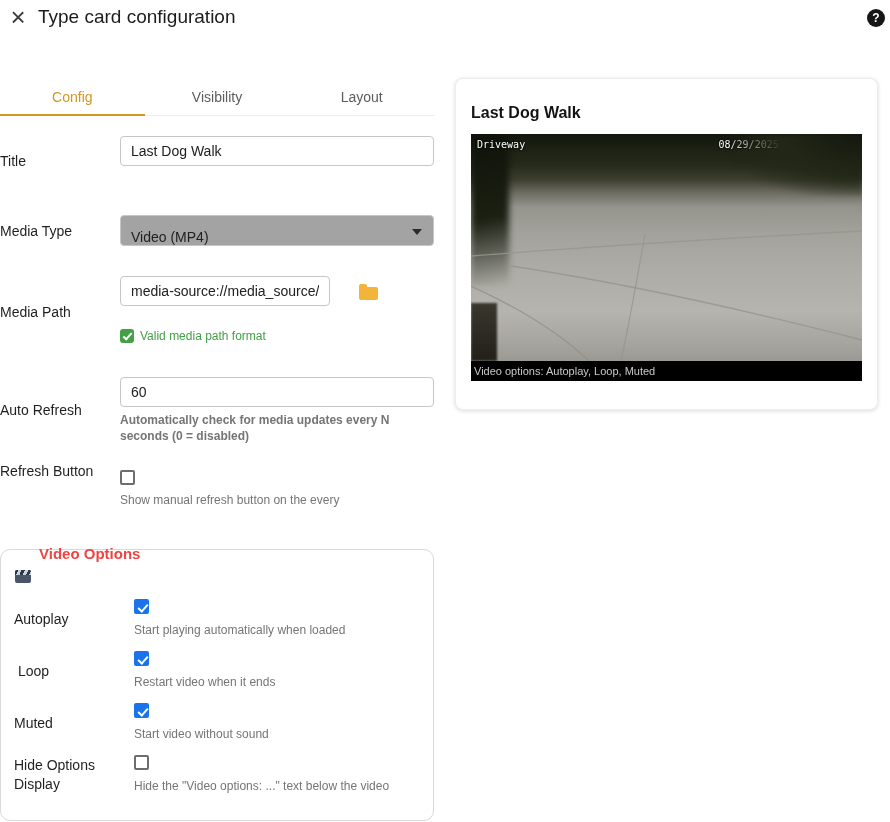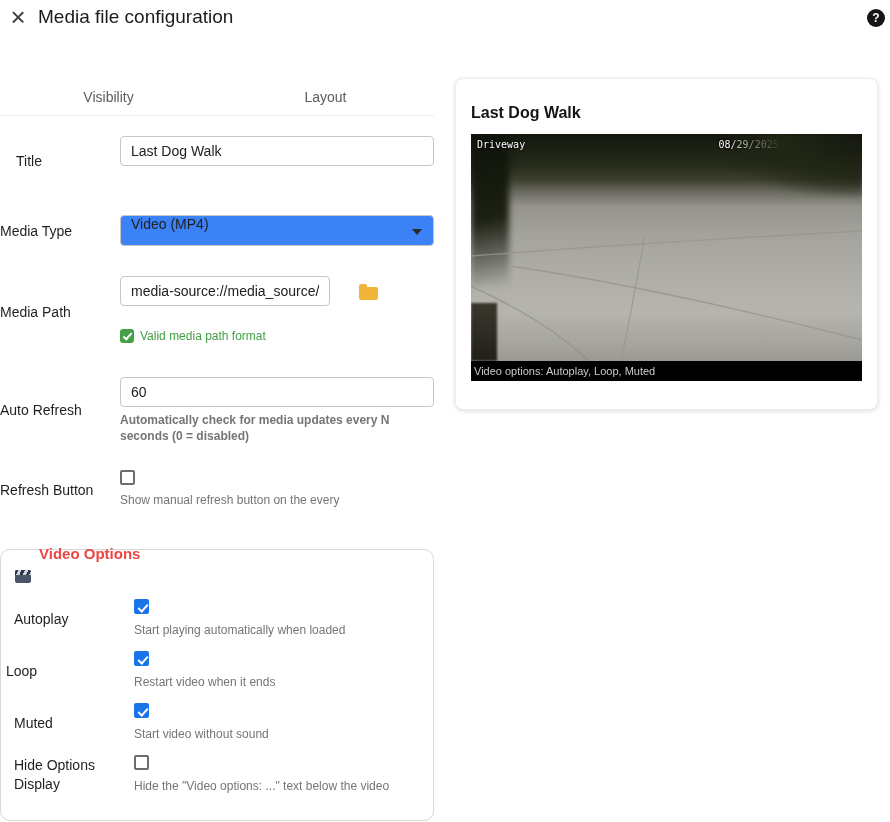--- a/index.html
+++ b/index.html
@@ -17,21 +17,21 @@
   .tabs { position:absolute; left:0; top:78px; width:434px; height:38px; display:flex; border-bottom:1px solid #ededed; }
   .tab { flex:1; text-align:center; line-height:38px; font-size:14px; font-weight:500; color:#5c5c5c; position:relative; cursor:pointer; }
   .tab.active { color:#d2981f; }
   .tab.active::after { content:''; position:absolute; left:0; right:0; bottom:-1px; height:2px; background:#d2981f; }
 
   
   .field-label { position:absolute; font-size:14px; font-weight:500; color:#1f1f1f; line-height:19px; }
   .text-input { position:absolute; height:30px; border:1px solid #c6c6c6; border-radius:4px; background:#fff; font-family:inherit; font-size:14px; color:#212121; padding:0 10px; outline:none; }
   .helper { position:absolute; font-size:12px; color:#757575; line-height:16px; }
 
-  .select { position:absolute; left:120px; top:215px; width:314px; height:31px; border:1px solid #c6c6c6; border-radius:4px; background:#3b82f6; display:flex; align-items:flex-start; padding:0 10px; font-size:14px; cursor:pointer; }
+  .select { position:absolute; left:120px; top:215px; width:314px; height:31px; border:1px solid #c6c6c6; border-radius:4px; background:#a3a3a3; display:flex; align-items:flex-end; padding:0 10px; font-size:14px; cursor:pointer; }
   .select-caret { position:absolute; right:11px; top:13px; width:0; height:0; border-left:5px solid transparent; border-right:5px solid transparent; border-top:6px solid #2b2b2b; }
 
   .folder-icon { position:absolute; left:359px; top:287px; width:19px; height:13px; background:#f2b53a; border-radius:1px 2px 2px 2px; cursor:pointer; }
   .folder-icon::before { content:''; position:absolute; top:-3px; left:0; width:8px; height:4px; background:#f2b53a; border-radius:2px 2px 0 0; }
 
   .valid-row { position:absolute; left:120px; top:329px; display:flex; align-items:center; gap:6px; }
   .valid-badge { width:14px; height:14px; background:#43a047; border-radius:3px; position:relative; }
   .valid-badge::after { content:''; position:absolute; left:5px; top:2px; width:3px; height:7px; border-right:2px solid #fff; border-bottom:2px solid #fff; transform:rotate(42deg); }
   .valid-text { font-size:12px; color:#43a047; }
 
@@ -66,63 +66,64 @@
   .cam-time { position:absolute; right:5px; top:5px; color:#fff; font:10px "DejaVu Sans Mono", monospace; text-shadow:0 0 2px #000, 0 0 2px #000; }
   .caption-bar { position:absolute; left:0; right:0; bottom:0; height:20px; background:#000; color:#c9c9c9; font-size:11px; line-height:20px; padding-left:3px; }
 </style>
 </head>
 <body>
 
 <div class="stage">
 
   <div class="app-header">
     <div class="close-btn">×</div>
-    <div class="header-title">Media file configuration</div>
+    <div class="header-title">Type card configuration</div>
     <div class="help-btn">?</div>
   </div>
 
   <div class="tabs">
+    <div class="tab active">Config</div>
     <div class="tab">Visibility</div>
     <div class="tab">Layout</div>
   </div>
 
-  <div class="field-label" style="left:0; top:152px;margin-left:16px;">Title</div>
+  <div class="field-label" style="left:0; top:152px;">Title</div>
   <input class="text-input" style="left: 120px; top: 136px; width: 314px;" value="Last Dog Walk">
 
   <div class="field-label" style="left:0; top:222px;">Media Type</div>
   <div class="select">
     <span>Video (MP4)</span>
     <span class="select-caret"></span>
   </div>
 
   <div class="field-label" style="left:0; top:303px;">Media Path</div>
   <input class="text-input" style="left: 120px; top: 276px; width: 210px;" value="media-source://media_source/loc">
   <div class="folder-icon"></div>
   <div class="valid-row">
     <span class="valid-badge"></span>
     <span class="valid-text">Valid media path format</span>
   </div>
 
   <div class="field-label" style="left:0; top:401px;">Auto Refresh</div>
   <input class="text-input" style="left: 120px; top: 377px; width: 314px;" value="60">
   <div class="helper" style="left:120px; top:412px; width:316px;font-weight:bold;">Automatically check for media updates every N seconds (0 = disabled)</div>
 
-  <div class="field-label" style="left:0; top:481px;">Refresh Button</div>
+  <div class="field-label" style="left:0; top:462px;">Refresh Button</div>
   <div class="cb" style="left:120px; top:470px;"></div>
   <div class="helper" style="left:120px; top:492px; width:320px;">Show manual refresh button on the every</div>
 
   <div class="vo-card"></div>
   <div class="clapper-icon"></div>
   <div class="vo-title">Video Options</div>
 
   <div class="field-label" style="left:14px; top:610px;">Autoplay</div>
   <div class="cb checked" style="left:134px; top:599px;"></div>
   <div class="helper" style="left:134px; top:622px; width:296px;">Start playing automatically when loaded</div>
 
-  <div class="field-label" style="left:6px; top:662px;">Loop</div>
+  <div class="field-label" style="left:18px; top:662px;">Loop</div>
   <div class="cb checked" style="left:134px; top:651px;"></div>
   <div class="helper" style="left:134px; top:674px; width:296px;">Restart video when it ends</div>
 
   <div class="field-label" style="left:14px; top:714px;">Muted</div>
   <div class="cb checked" style="left:134px; top:703px;"></div>
   <div class="helper" style="left:134px; top:726px; width:296px;">Start video without sound</div>
 
   <div class="field-label" style="left:14px; top:756px; width:112px;">Hide Options Display</div>
   <div class="cb" style="left:134px; top:755px;"></div>
   <div class="helper" style="left:134px; top:778px; width:296px;">Hide the "Video options: ..." text below the video</div>

